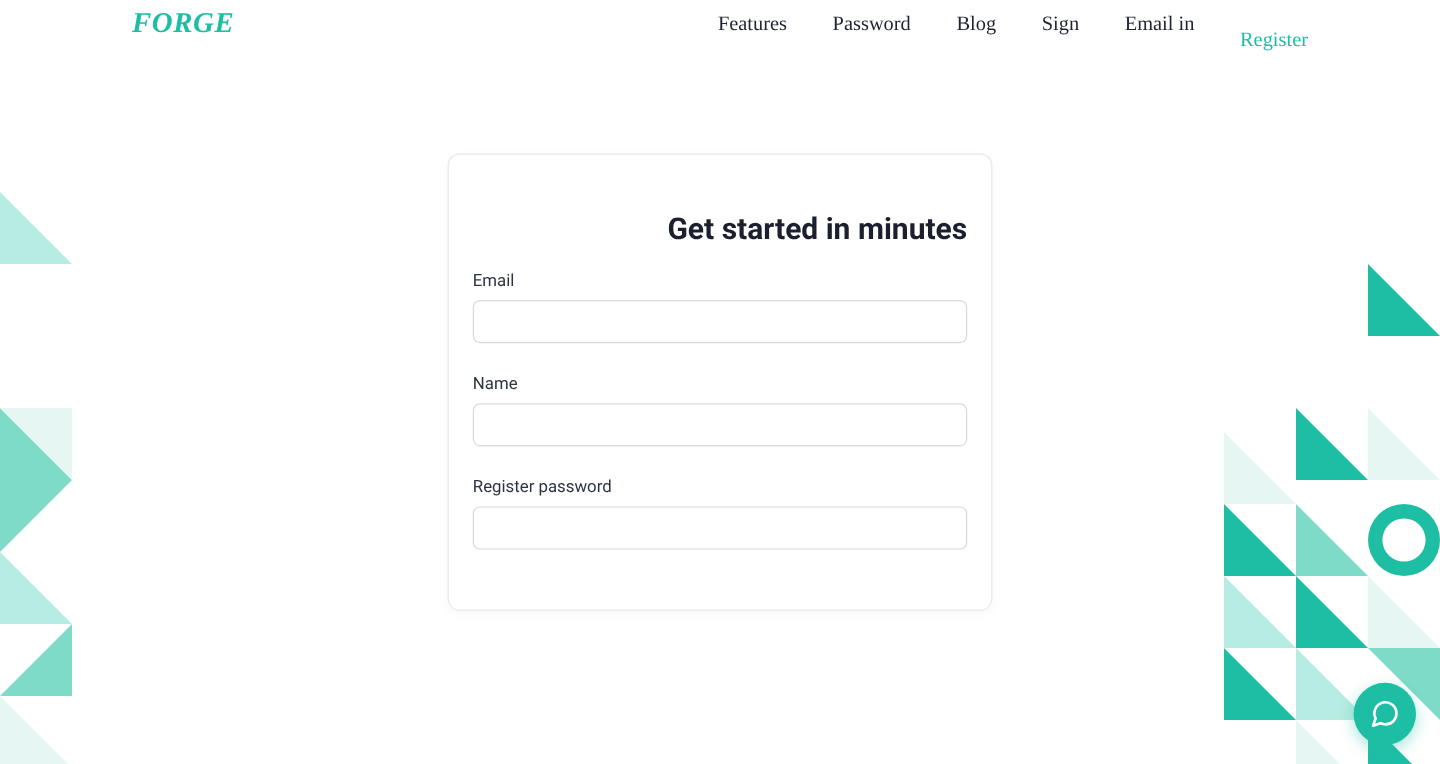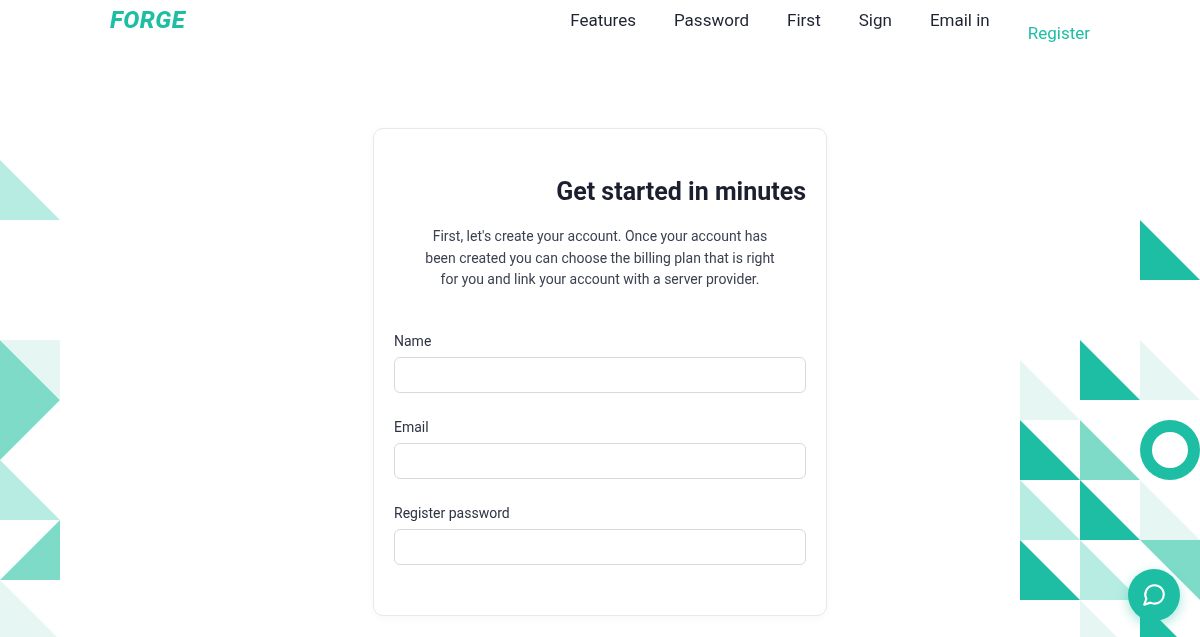--- a/index.html
+++ b/index.html
@@ -1,18 +1,18 @@
 <!DOCTYPE html>
 <html><head>
 <meta charset="utf-8">
 <style>
   * { box-sizing: border-box; margin: 0; padding: 0; }
   html, body { width: 1200px; height: 637px; overflow: hidden; font-family: -apple-system, BlinkMacSystemFont, "Segoe UI", Roboto, Helvetica, Arial, sans-serif; background: #fff; position: relative; }
   
-  .header { display: flex; align-items: center; justify-content: space-between; padding: 0 110px 0 110px; height: 40px; }
+  .header { display: flex; align-items: center; justify-content: space-between; padding: 0 110px 0 110px; height: 40px; font-family: Liberation Serif, serif; }
   .logo { font-weight: 800; font-style: italic; font-size: 24px; letter-spacing: 0.5px; color: #1ebea5; }
   .nav { display: flex; align-items: center; gap: 38px; }
   .nav a { text-decoration: none; color: #1f2433; font-size: 17px; font-weight: 400; cursor: pointer; }
   .nav a.register { color: #1ebea5; margin-top: 25px; }
   
   .card-wrap { display: flex; justify-content: center; margin-top: 88px; position: relative; z-index: 2; }
   .card { width: 454px; background: #fff; border: 1px solid #e6e8ec; border-radius: 10px; padding: 48px 20px 24px 20px; box-shadow: 0 2px 10px rgba(0,0,0,0.03); }
   .card h1 { text-align: right; font-size: 25px; font-weight: 700; color: #1c1f2e; margin-bottom: 20px; }
   .card p.sub { text-align: center; font-size: 14px; line-height: 1.55; color: #3c4251; padding: 0 22px; margin-bottom: 42px; }
   .field { margin-bottom: 26px; }
@@ -72,39 +72,38 @@
     <path d="M140 440 L200 500 L140 500 Z" fill="#e6f7f3"></path>
     <path d="M200 440 L260 500 L200 500 Z" fill="#1ebea5"></path>
   </g>
 </svg>
 
 <div class="header">
   <div class="logo">FORGE</div>
   <nav class="nav">
     <a>Features</a>
     <a>Password</a>
-    <a>First</a>
+    <a>Blog</a>
     <a>Sign</a>
     <a>Email in</a>
     <a class="register">Register</a>
   </nav>
 </div>
 
 <div class="card-wrap">
   <div class="card">
     <h1>Get started in minutes</h1>
-    <p class="sub">First, let's create your account. Once your account has been created you can choose the billing plan that is right for you and link your account with a server provider.</p>
 
     <div class="field">
-      <label>Name</label>
+      <label>Email</label>
       <input type="text" style="">
     </div>
 
     <div class="field">
-      <label>Email</label>
+      <label>Name</label>
       <input type="text" style="">
     </div>
 
 
     <div class="field">
       <label>Register password</label>
       <input type="password" style="">
     </div>
 
   </div>

